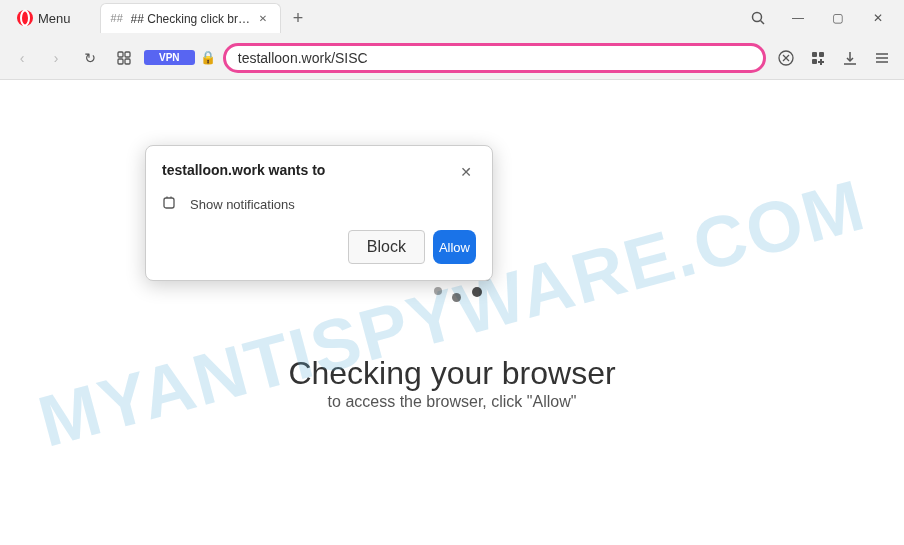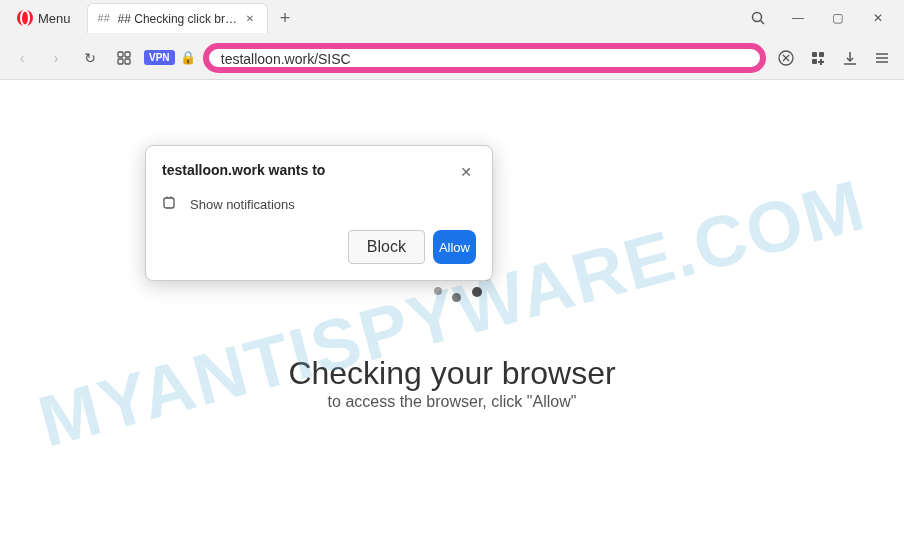--- a/index.html
+++ b/index.html
@@ -21,21 +21,21 @@
       background: #f2f2f2;
     }
 
     
     .title-bar {
       display: flex;
       align-items: center;
       height: 36px;
       background: #f2f2f2;
       padding: 0 8px;
-      gap: 8px;
+      gap: 21px;
     }
 
     .opera-menu-btn {
       display: flex;
       align-items: center;
       gap: 4px;
       background: none;
       border: none;
       cursor: pointer;
       padding: 4px 8px;
@@ -152,41 +152,41 @@
       color: #555;
       font-size: 14px;
     }
     .nav-btn.disabled { color: #bbb; cursor: default; }
 
     .vpn-badge {
       background: #5865F2;
       color: #fff;
       font-size: 10px;
       font-weight: bold;
-      padding: 2px 5px;
+      padding: 2px 15px;
       border-radius: 3px;
       cursor: pointer;
     }
 
     .lock-icon {
       font-size: 13px;
       color: #555;
     }
 
     .url-bar {
       flex: 1;
       height: 30px;
       background: #fff;
-      border: 6px solid #ec4899;
+      border: 3px solid #ec4899;
       border-radius: 15px;
       padding: 0 12px;
       font-size: 14px;
       color: #333;
       display: flex;
-      align-items: flex-end;
+      align-items: center;
     }
 
     .toolbar-icons {
       display: flex;
       gap: 4px;
     }
     .toolbar-icon-btn {
       width: 28px;
       height: 28px;
       display: flex;

